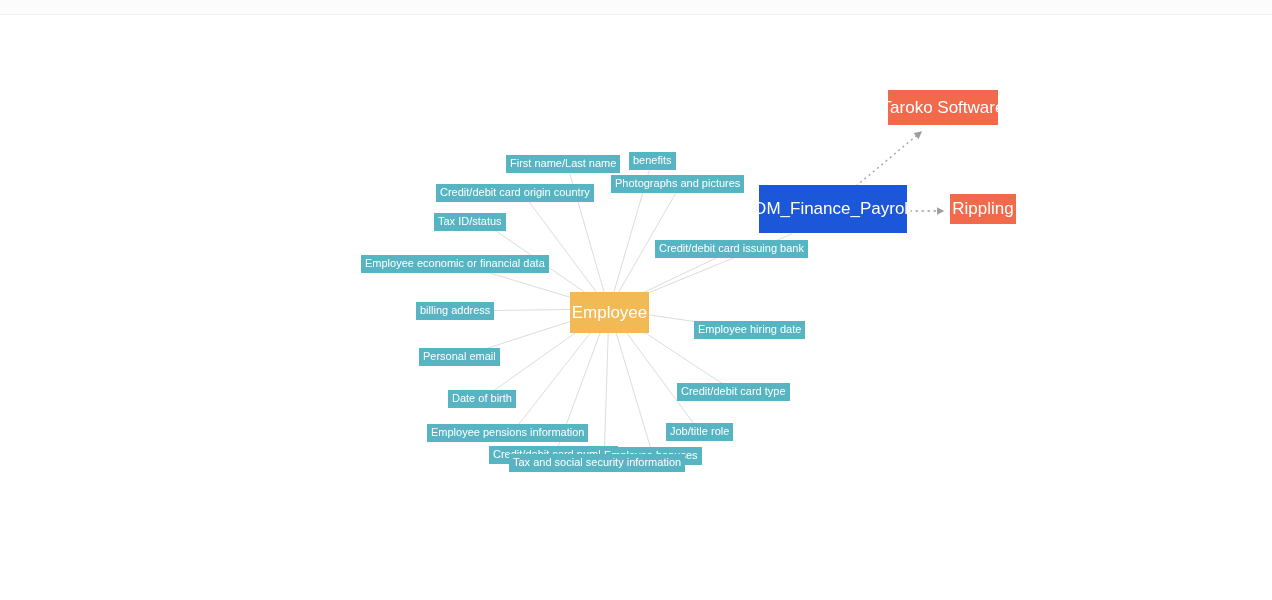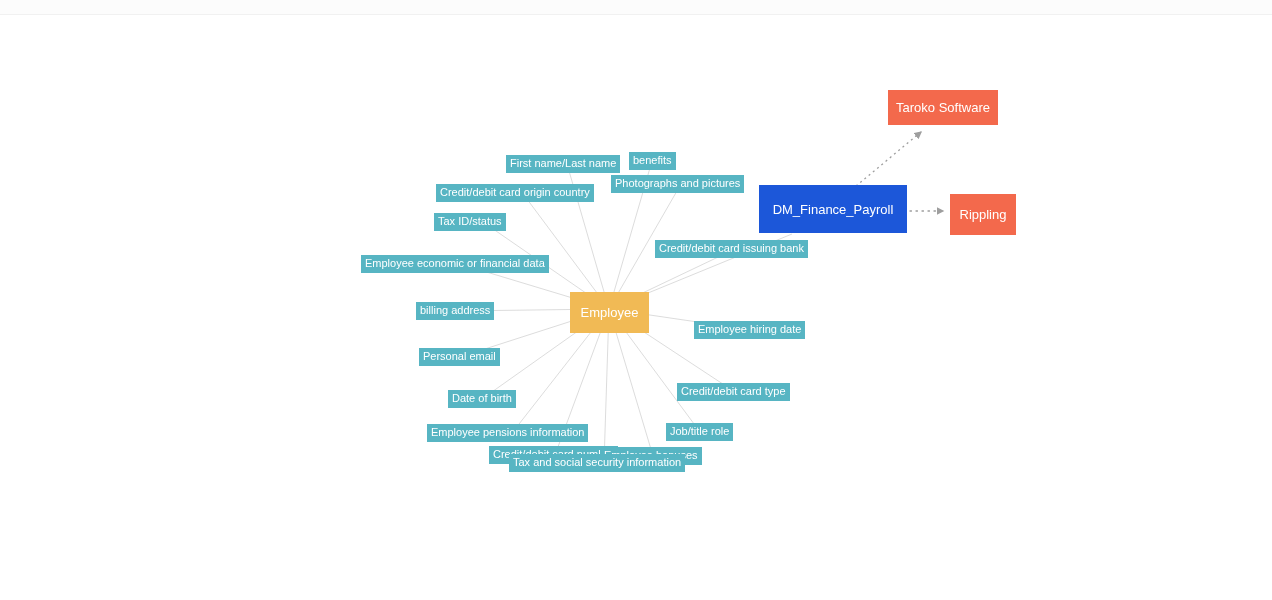--- a/index.html
+++ b/index.html
@@ -36,21 +36,21 @@
   .edges line.flow-edge {
     stroke: #9e9e9e;
     stroke-width: 1.3;
   }
   .node {
     position: absolute;
     display: flex;
     align-items: center;
     justify-content: center;
     color: #ffffff;
-    font-size: 13px;
+    font-size: 17px;
     z-index: 2;
     text-align: center;
     white-space: nowrap;
     cursor: default;
   }
   .node.system { background: #f3694c; }
   .node.datamap { background: #1c57d9; }
   .node.datasubject { background: #f1ba55; }
   .attr-label {
     position: absolute;
@@ -100,21 +100,21 @@
     <line class="attr-edge" x1="609" y1="309" x2="792" y2="234"></line>
 
     <line class="flow-edge" x1="856" y1="186" x2="921" y2="132" stroke-dasharray="2 3.5" marker-end="url(#arrow)"></line>
     <line class="flow-edge" x1="910" y1="211" x2="943" y2="211" stroke-dasharray="1.5 4.5" stroke-linecap="round" marker-end="url(#arrow)"></line>
   </svg>
 
   <div class="node system" style="left:888px; top:90px; width:110px; height:35px;">Taroko Software</div>
 
   <div class="node datamap" style="left:759px; top:185px; width:148px; height:48px;">DM_Finance_Payroll</div>
 
-  <div class="node system" style="left:950px; top:194px; width:66px; height:41px;">Rippling</div>
+  <div class="node system" style="left:950px; top:194px; width:66px; height:30px;">Rippling</div>
 
   <div class="node datasubject" style="left:570px; top:292px; width:79px; height:41px;">Employee</div>
 
   <div class="attr-label" style="left:506px; top:155px;">First name/Last name</div>
   <div class="attr-label" style="left:629px; top:152px;">benefits</div>
   <div class="attr-label" style="left:611px; top:175px;">Photographs and pictures</div>
   <div class="attr-label" style="left:436px; top:184px;">Credit/debit card origin country</div>
   <div class="attr-label" style="left:434px; top:213px;">Tax ID/status</div>
   <div class="attr-label" style="left:361px; top:255px;">Employee economic or financial data</div>
   <div class="attr-label" style="left:416px; top:302px;text-align:right;">billing address</div>

